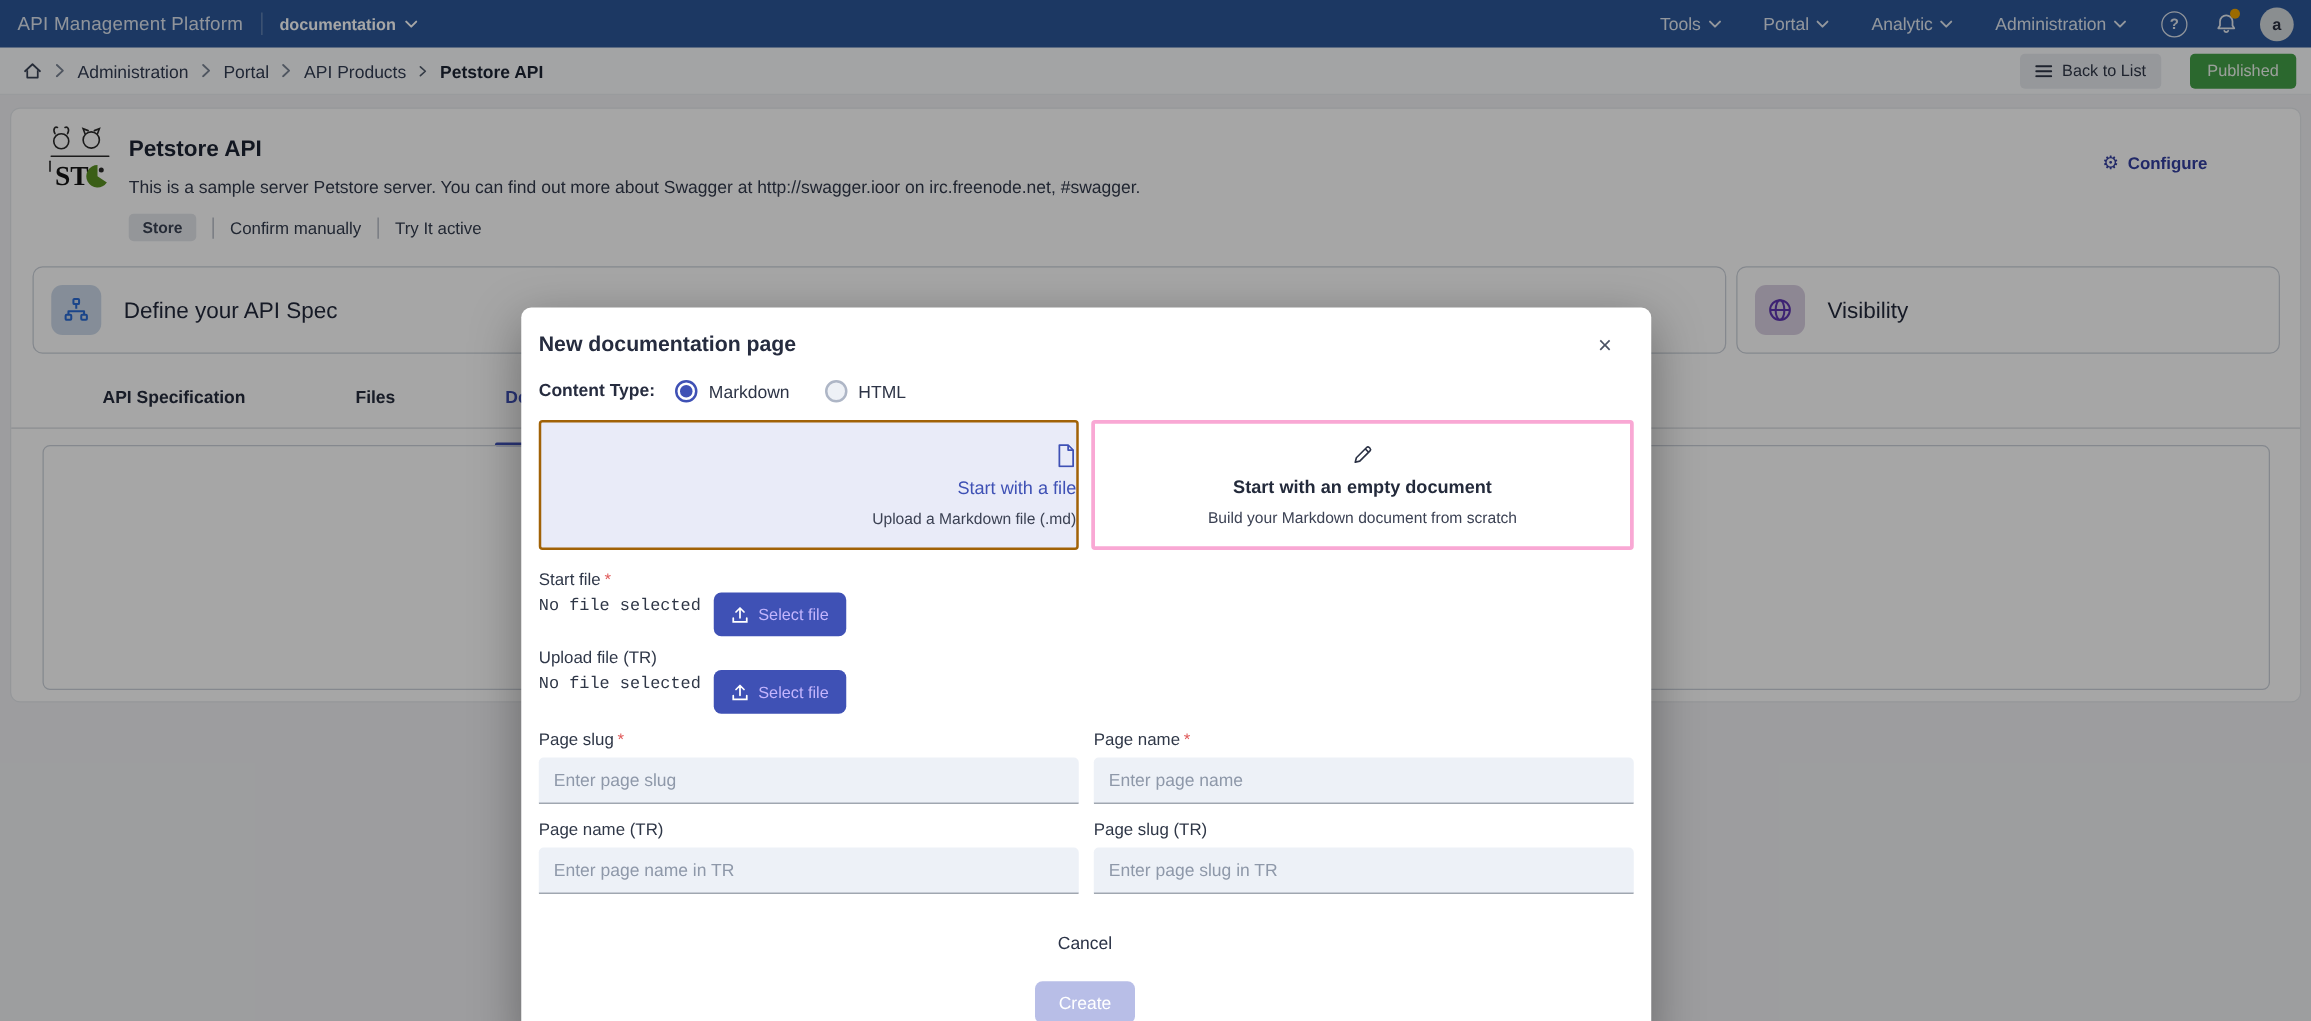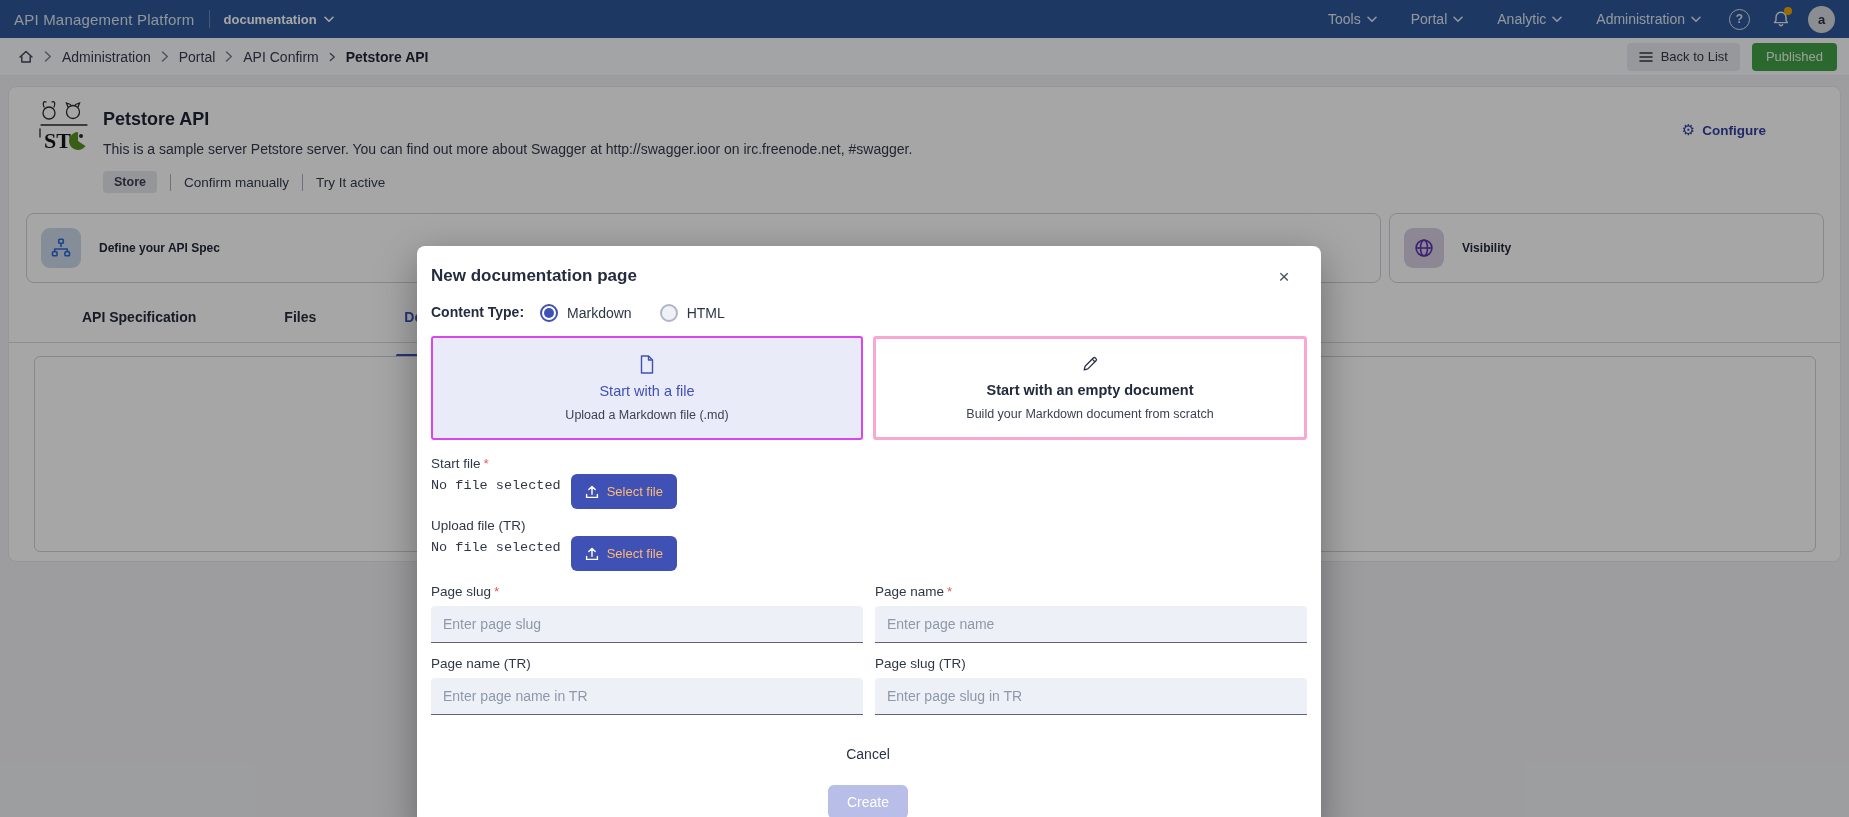--- a/index.html
+++ b/index.html
@@ -35,21 +35,21 @@
 
   
   .crumbbar {
     position:absolute; top:38px; left:0; right:0; height:38px; background:#fbfcfe;
     display:flex; align-items:center; padding:0 12px 0 18px; border-bottom:1px solid #eceef2;
   }
   .crumb-item { font-size:14px; color:#323c52; cursor:pointer; }
   .crumb-current { font-size:14px; font-weight:bold; color:#1c2433; }
   .crumb-sep { margin:0 10px; display:flex; }
   .crumb-home { display:flex; cursor:pointer; }
-  .crumb-actions { margin-left:auto; display:flex; align-items:center; gap:12px; }
+  .crumb-actions { margin-left:auto; display:flex; align-items:center; gap:23px; }
   .btn-backlist {
     display:flex; align-items:center; gap:8px; height:28px; padding:0 12px; border-radius:4px;
     background:#e7eaef; color:#2f3747; font-size:13px; cursor:pointer; border:none;
   }
   .btn-published {
     height:28px; padding:0 14px; border-radius:4px; background:#43a047; color:#eef6ee;
     font-size:13px; border:none; cursor:pointer; display:flex; align-items:center;
   }
 
   
@@ -74,21 +74,21 @@
   .steps-row { position:absolute; left:17px; right:16px; top:126px; height:70px; display:flex; gap:8px; }
   .step-card {
     border:1px solid #ccd2da; border-radius:8px; background:#fff; display:flex; align-items:center;
     padding:0 14px; gap:18px;
   }
   .step-card.grow { flex:1; }
   .step-card.fixed { width:435px; }
   .step-icon-tile { width:40px; height:40px; border-radius:9px; display:flex; align-items:center; justify-content:center; }
   .tile-blue { background:#ccd9ea; }
   .tile-purple { background:#d9cfe2; }
-  .step-label { font-size:12px; font-weight:700; color:#22293b; }
+  .step-label { font-size:18px; font-weight:400; color:#22293b; }
 
   
   .tabs-border { position:absolute; left:0; right:0; top:255px; height:1px; background:#d6dade; }
   .tabs-row { position:absolute; left:25px; top:216px; height:40px; display:flex; gap:36px; }
   .tab { font-size:14px; font-weight:600; color:#252c3d; padding:6px 4px 0; cursor:pointer; position:relative;margin-left:44px; }
   .tab.active { color:#3f51b5; }
   .tab.active::after { content:""; position:absolute; left:-4px; right:-4px; bottom:-14px; height:3px; background:#3f51b5; border-radius:2px; }
 
   
   .empty-box {
@@ -116,33 +116,33 @@
   .radio-dot { width:10px; height:10px; border-radius:50%; background:#3f51b5; display:none; }
   .radio-item.selected .radio-dot { display:block; }
   .radio-label { font-size:14px; color:#2d3446; }
 
   .option-cards { display:flex; gap:10px; margin-top:14px; }
   .option-card {
     flex:1; height:104px; border-radius:3px; display:flex; flex-direction:column;
     align-items:center; justify-content:center; gap:9px; cursor:pointer; background:#fff;
     border:3px solid #f9a8d4;
   }
-  .option-card.selected { border:2px solid #d946ef; background:#e9ebf8; }
+  .option-card.selected { border:2px solid #a16207; background:#e9ebf8;align-items:flex-end; }
   .option-title { font-size:14.5px; font-weight:600; color:#232a3b; }
   .option-card.selected .option-title { color:#3f51b5; font-weight:500; }
   .option-sub { font-size:12.5px; color:#3c4254; }
 
   .upload-label { margin:16px 0 3px; font-size:13.5px; color:#303849; }
   .upload-label.second { margin-top:9px; }
   .req { color:#e05b5b; margin-left:3px; }
   .upload-row { display:flex; align-items:flex-start; gap:10px; }
   .upload-status { font-size:13.5px; color:#2f3747; padding-top:4px;font-family:Liberation Mono, monospace; }
   .btn-selectfile {
     display:inline-flex; align-items:center; gap:8px; padding:0 14px; height:35px;
-    background:#3f51b5; color:#fdba74; font-size:13px; border:none; border-radius:6px; cursor:pointer;
+    background:#3f51b5; color:#c4b5fd; font-size:13px; border:none; border-radius:6px; cursor:pointer;
     font-family:"Liberation Sans", sans-serif;
   }
 
   .fields-grid { display:grid; grid-template-columns:1fr 1fr; column-gap:12px; row-gap:13px; margin-top:13px; }
   .field-label { font-size:13.5px; color:#2f3747; margin-bottom:7px; }
   .field-input {
     width:100%; height:37px; background:#edf1f7; border:none; border-bottom:1px solid #5b6575;
     border-radius:4px 4px 0 0; padding:0 12px; font-size:14px; color:#2b3245;
     font-family:"Liberation Sans", sans-serif; outline:none;
   }
@@ -234,21 +234,21 @@
       <svg width="8" height="11" viewBox="0 0 8 11">
         <path d="M1.5 1 6.3 5.5 1.5 10" fill="none" stroke="#7a8494" stroke-width="1.5" stroke-linecap="round" stroke-linejoin="round"></path>
       </svg>
     </span>
   <span class="crumb-item">Portal</span>
   <span class="crumb-sep">
       <svg width="8" height="11" viewBox="0 0 8 11">
         <path d="M1.5 1 6.3 5.5 1.5 10" fill="none" stroke="#7a8494" stroke-width="1.5" stroke-linecap="round" stroke-linejoin="round"></path>
       </svg>
     </span>
-  <span class="crumb-item">API Confirm</span>
+  <span class="crumb-item">API Products</span>
   <span class="crumb-sep">
       <svg width="7" height="10" viewBox="0 0 8 11">
         <path d="M1.5 1.5 6 5.5 1.5 9.5" fill="none" stroke="#515b6b" stroke-width="1.5" stroke-linecap="round" stroke-linejoin="round"></path>
       </svg>
     </span>
   <span class="crumb-current">Petstore API</span>
 
   <span class="crumb-actions">
     <button class="btn-backlist">
       <span>

